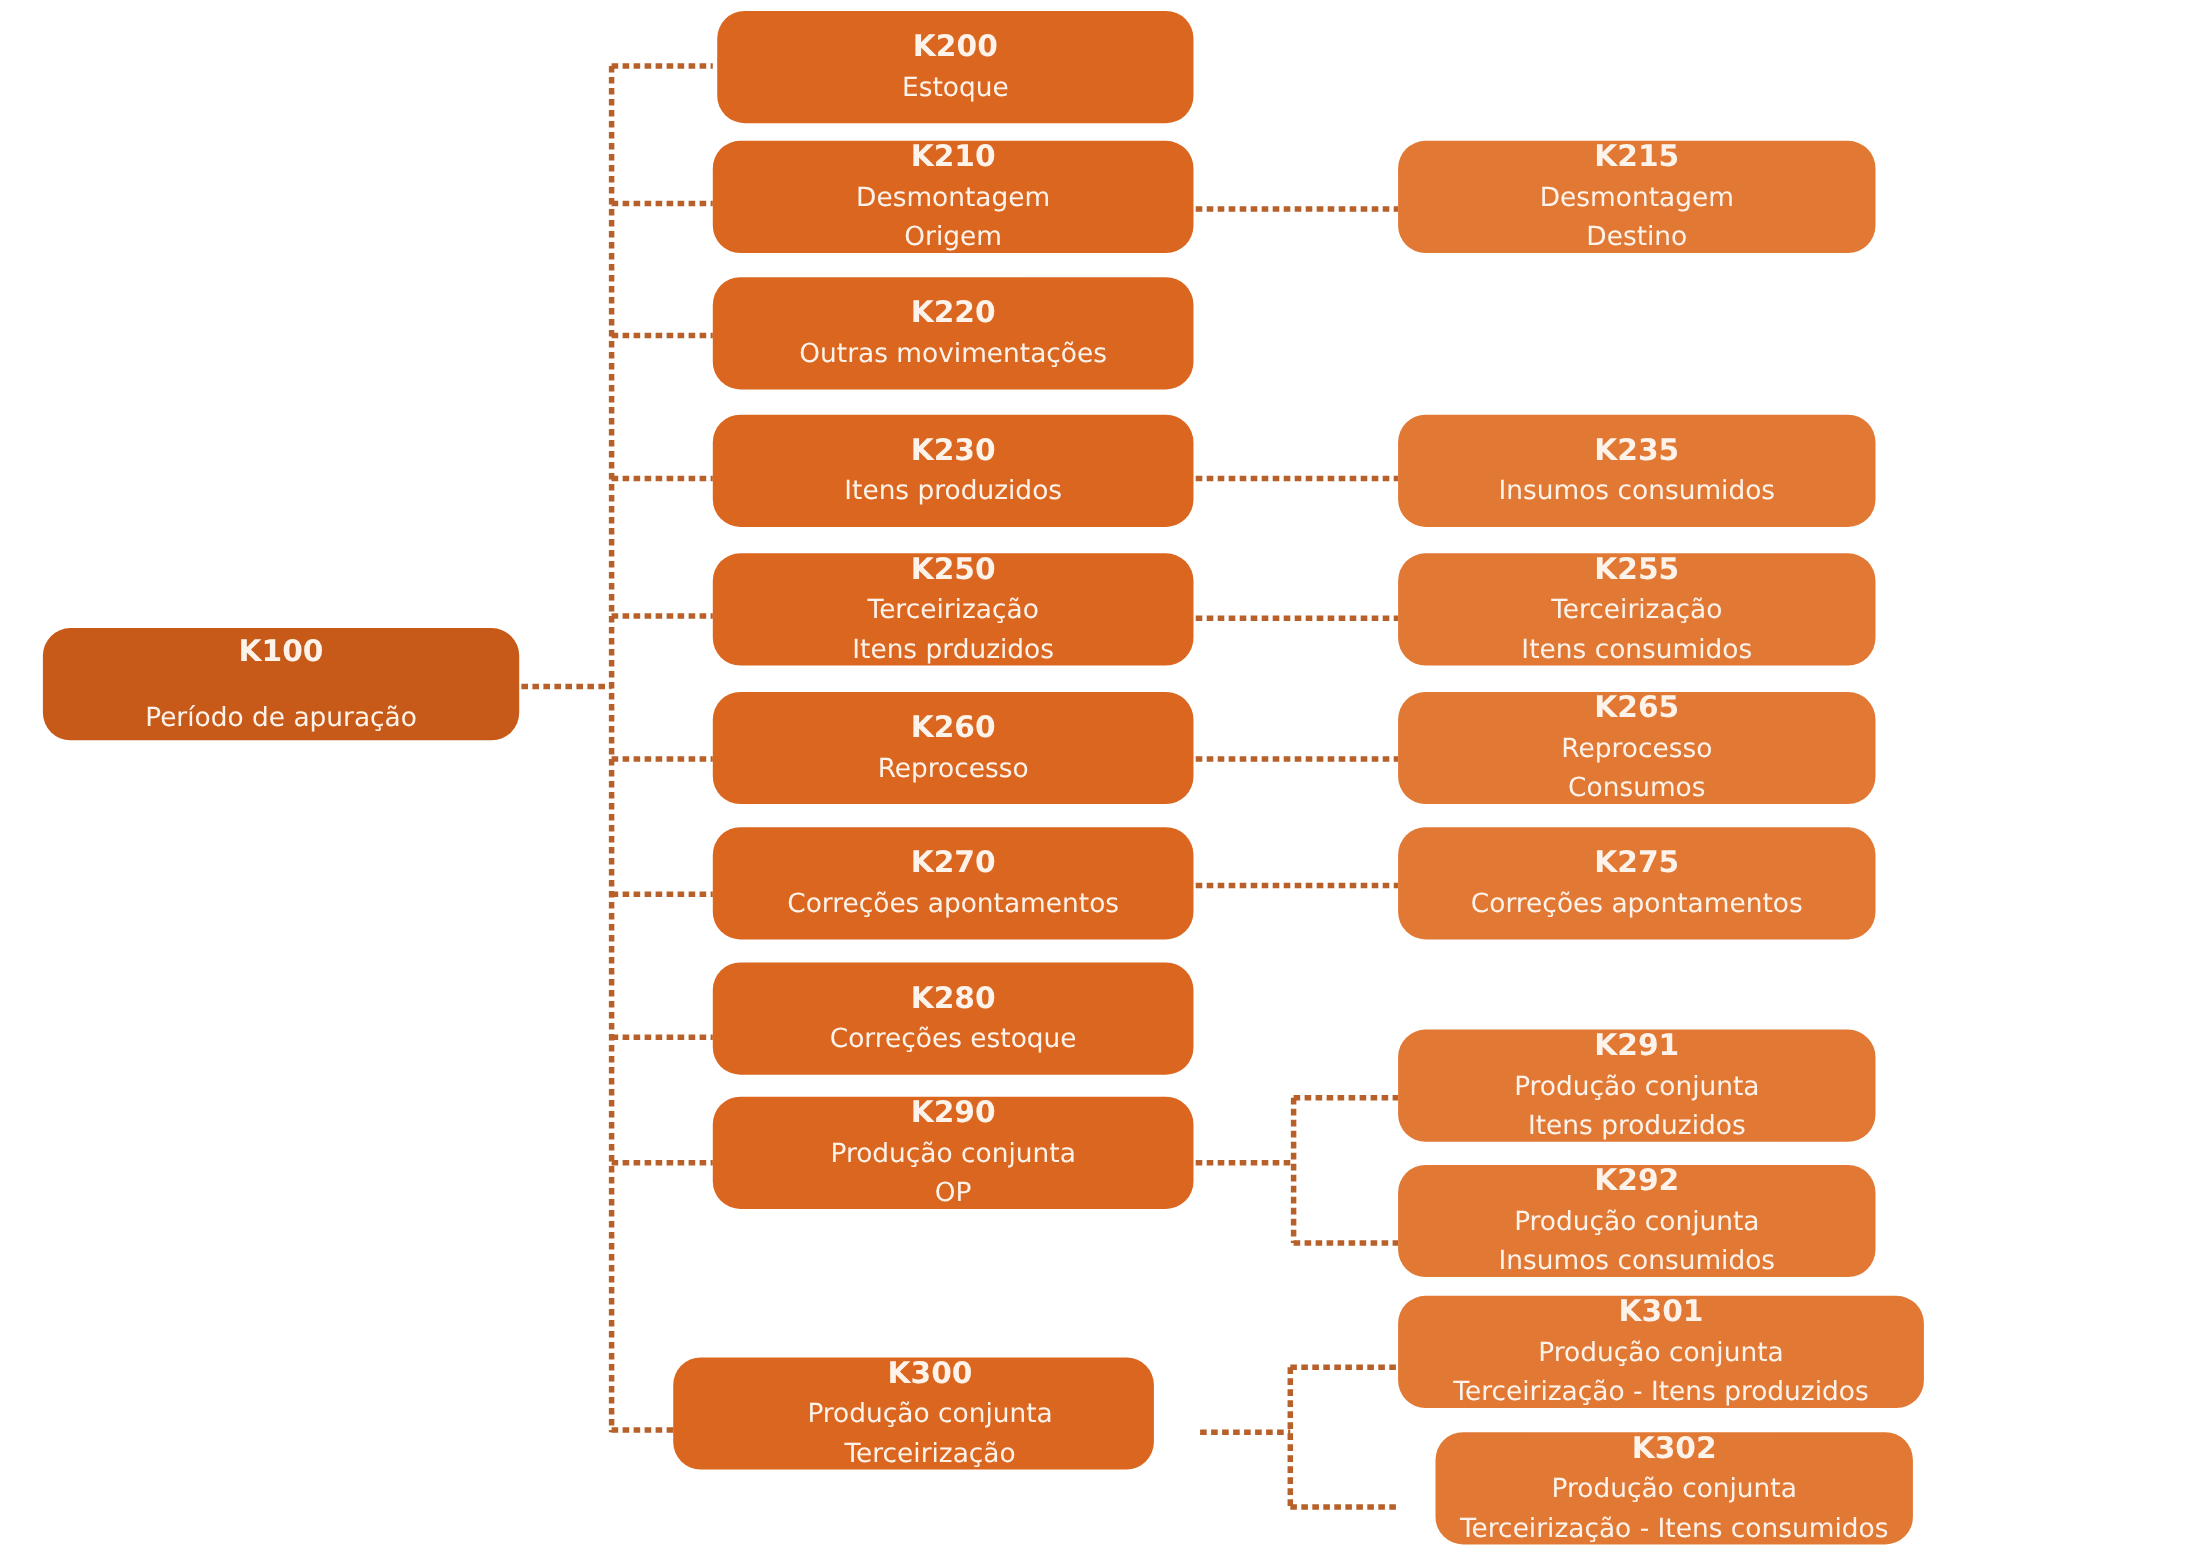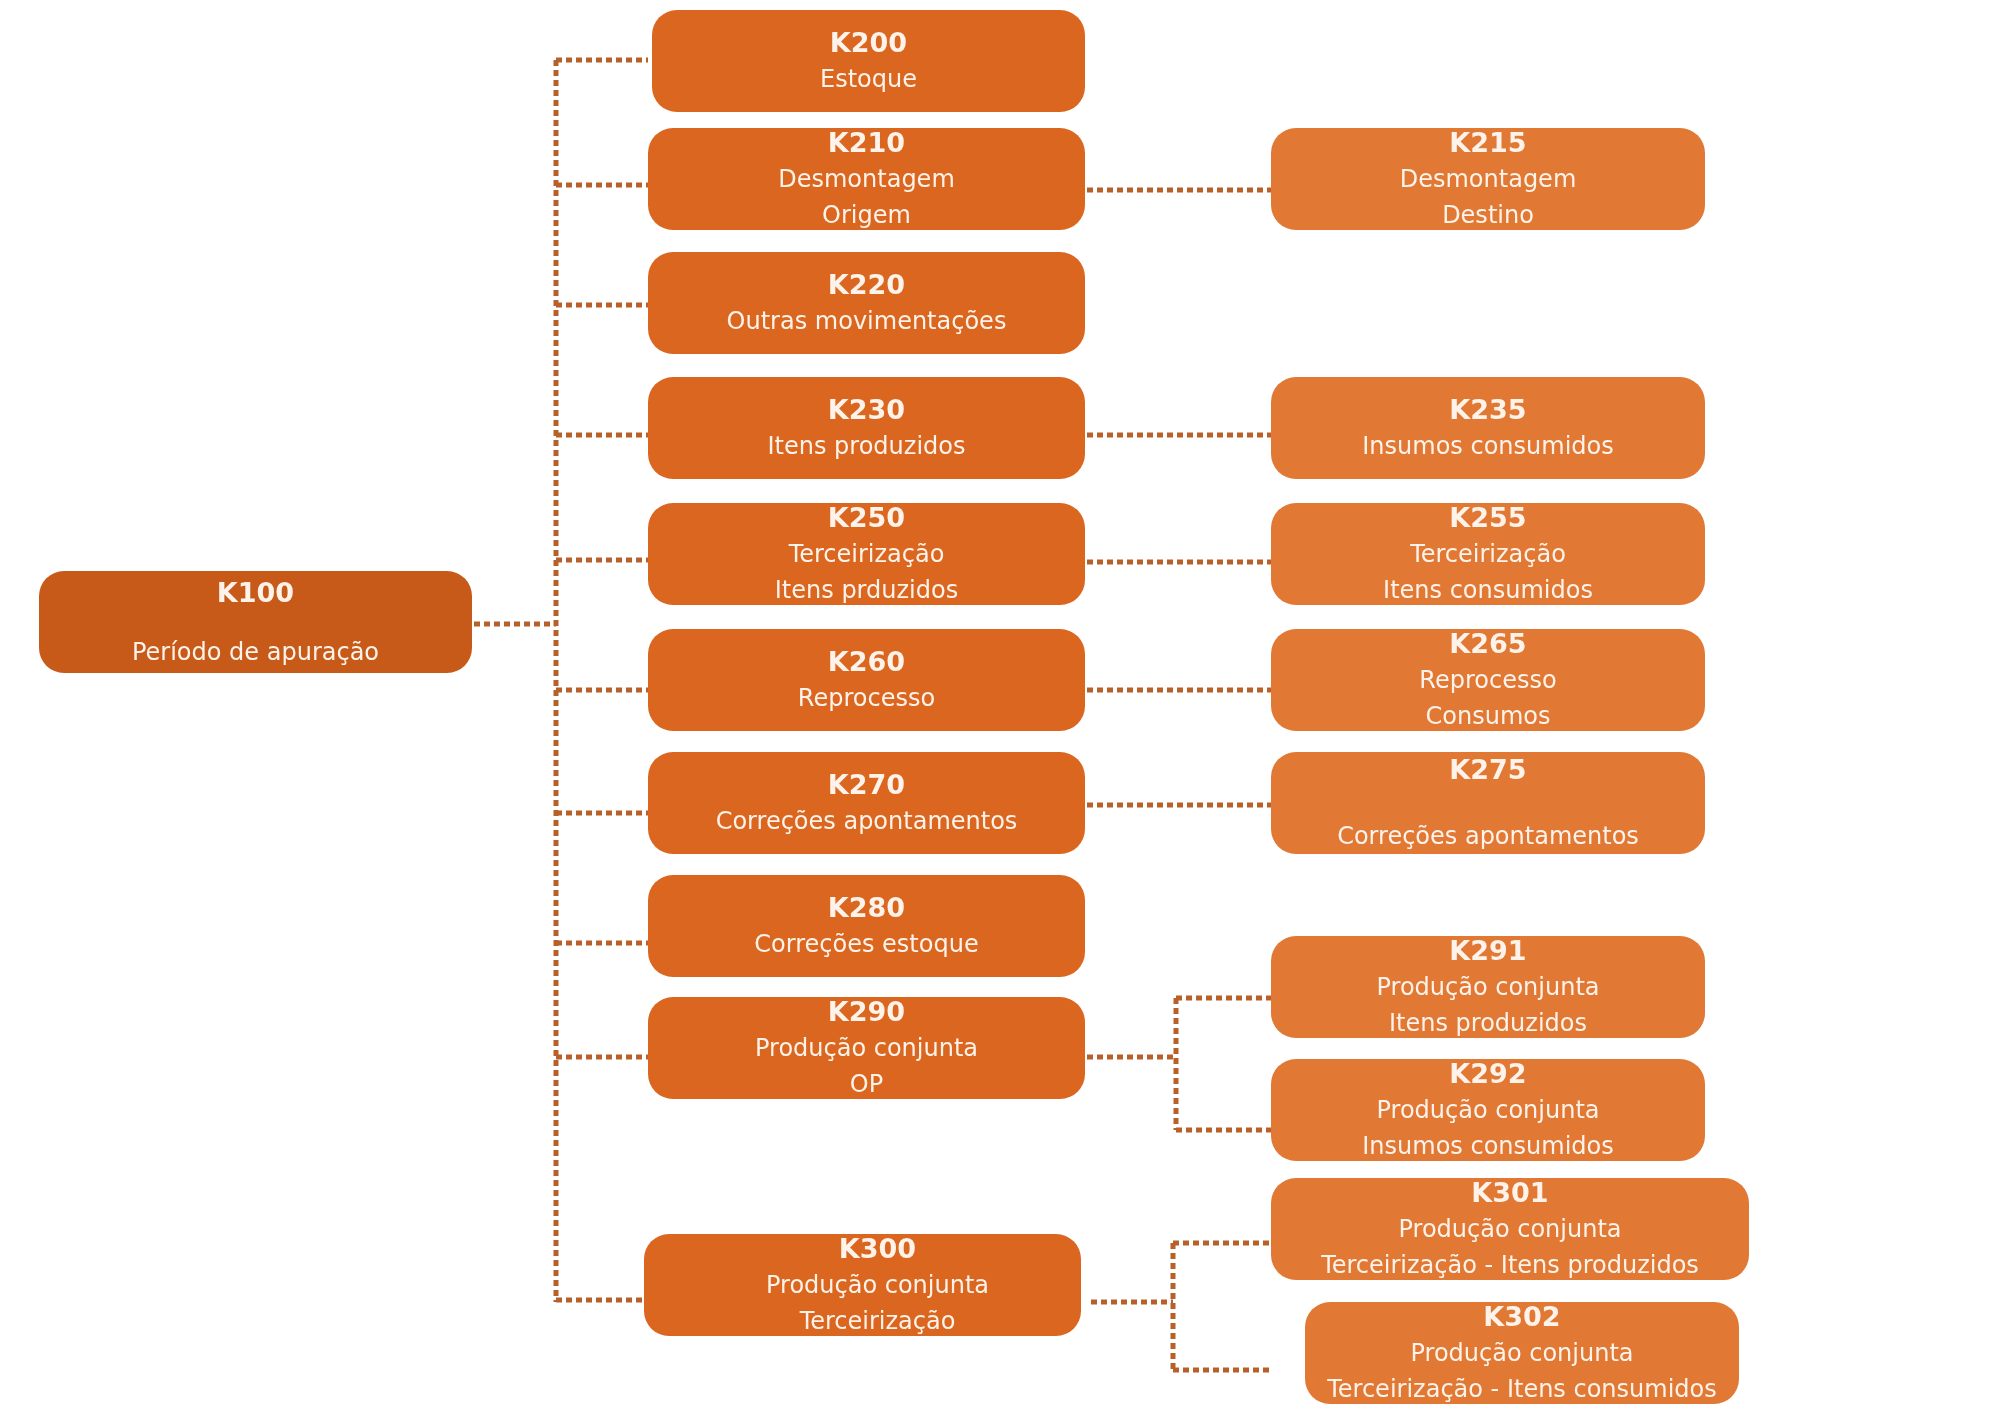--- a/index.html
+++ b/index.html
@@ -83,21 +83,21 @@
   </div>
   <div class="box mid" style="left:648px;top:875px;width:437px;height:102px;">
     <span class="code">K280</span>
     <span class="line">Correções estoque</span>
   </div>
   <div class="box mid" style="left:648px;top:997px;width:437px;height:102px;">
     <span class="code">K290</span>
     <span class="line">Produção conjunta</span>
     <span class="line">OP</span>
   </div>
-  <div class="box mid" style="left:644px;top:1234px;width:437px;height:102px;padding-left:30px;">
+  <div class="box mid" style="left:612px;top:1234px;width:437px;height:102px;padding-left:30px;">
     <span class="code">K300</span>
     <span class="line">Produção conjunta</span>
     <span class="line">Terceirização</span>
   </div>
 
   <div class="box right" style="left:1271px;top:128px;width:434px;height:102px;">
     <span class="code">K215</span>
     <span class="line">Desmontagem</span>
     <span class="line">Destino</span>
   </div>
@@ -108,21 +108,21 @@
   <div class="box right" style="left:1271px;top:503px;width:434px;height:102px;">
     <span class="code">K255</span>
     <span class="line">Terceirização</span>
     <span class="line">Itens consumidos</span>
   </div>
   <div class="box right" style="left:1271px;top:629px;width:434px;height:102px;">
     <span class="code">K265</span>
     <span class="line">Reprocesso</span>
     <span class="line">Consumos</span>
   </div>
-  <div class="box right" style="left:1271px;top:752px;width:434px;height:102px;justify-content:space-between;">
+  <div class="box right" style="left:1271px;top:752px;width:434px;height:102px;">
     <span class="code">K275</span>
     <span class="line">Correções apontamentos</span>
   </div>
   <div class="box right" style="left:1271px;top:936px;width:434px;height:102px;">
     <span class="code">K291</span>
     <span class="line">Produção conjunta</span>
     <span class="line">Itens produzidos</span>
   </div>
   <div class="box right" style="left:1271px;top:1059px;width:434px;height:102px;">
     <span class="code">K292</span>

